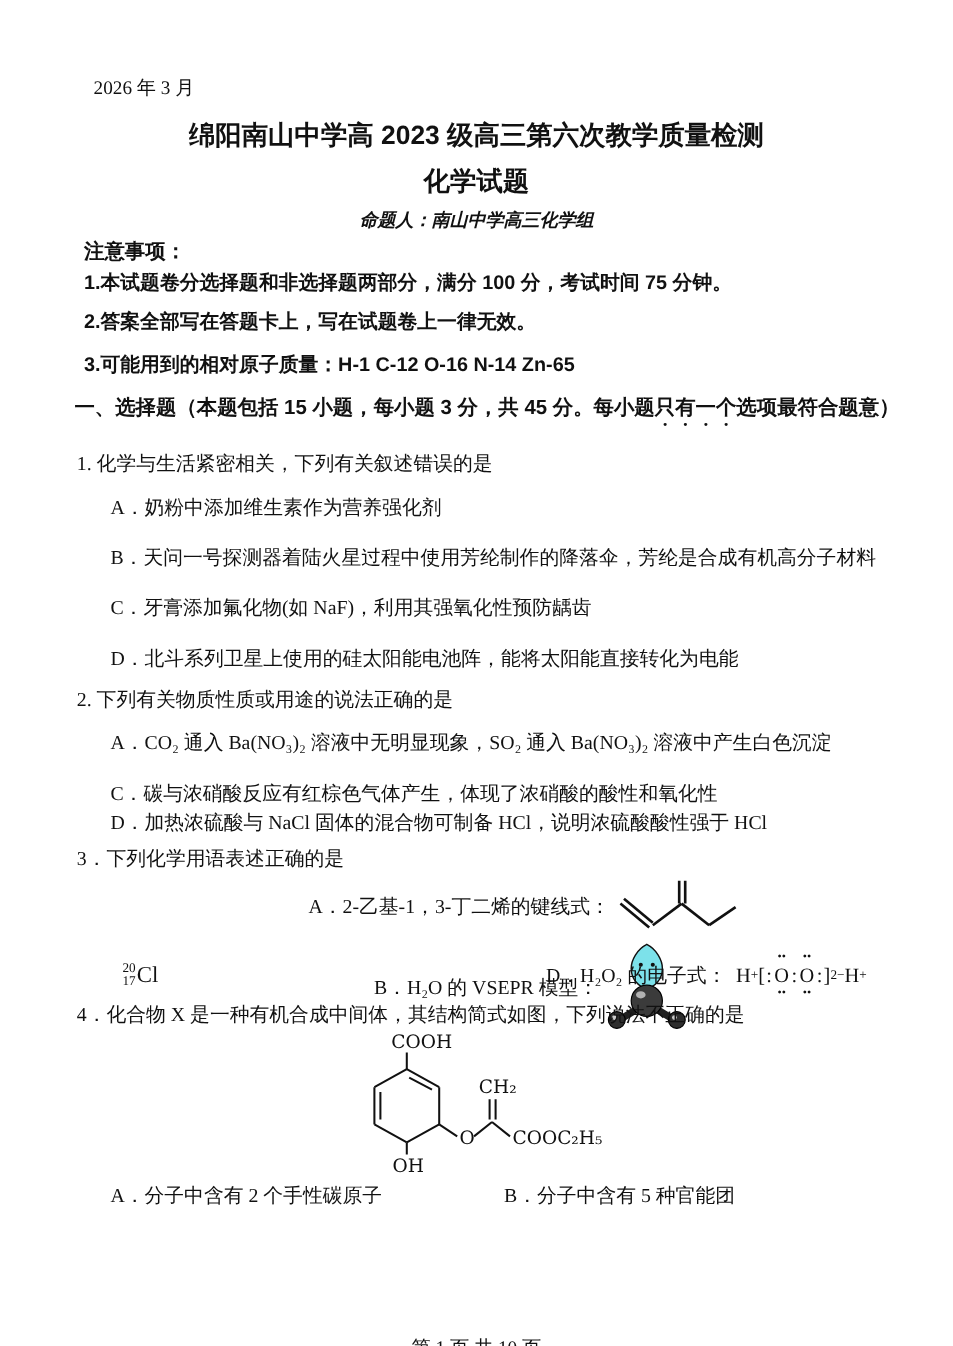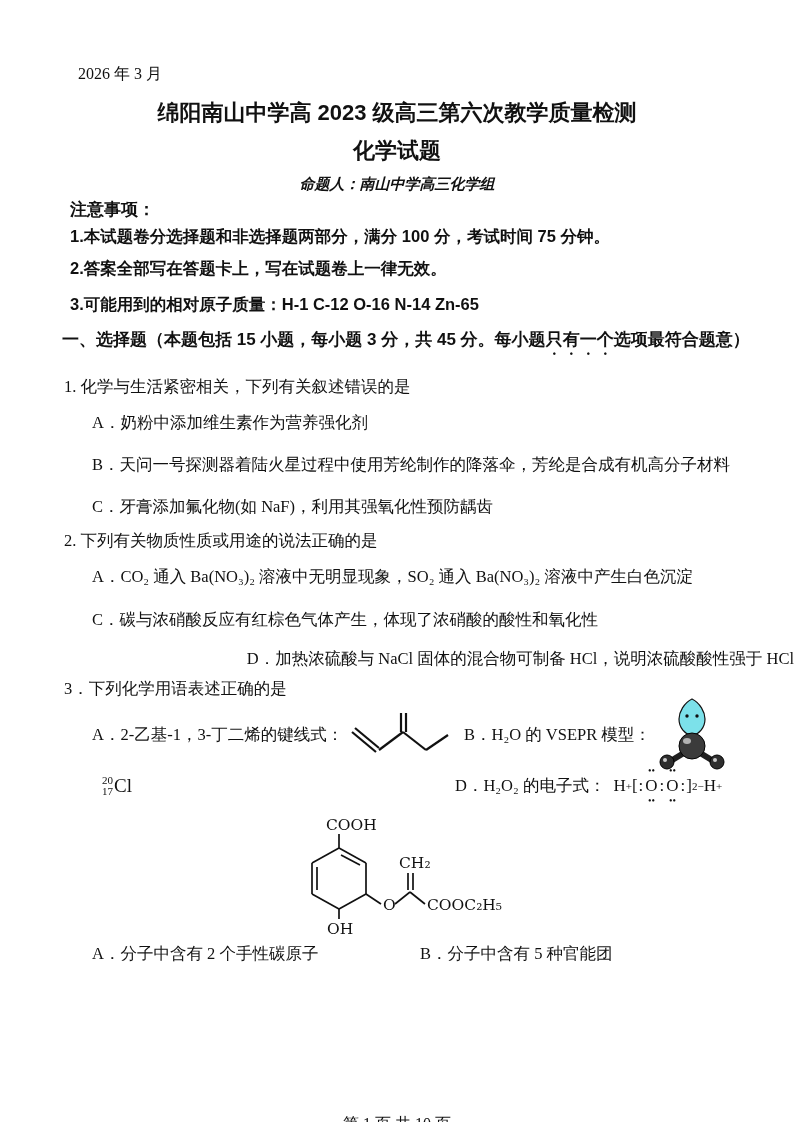--- a/index.html
+++ b/index.html
@@ -31,24 +31,24 @@
   }
 
   .stem{margin-left:64px;}
   .opt{margin-left:92px;}
   .q1stem{margin-top:16px;}
   .q1a{margin-top:12px;}
   .q1b,.q1c,.q1d{margin-top:18px;}
   .q2stem{margin-top:10px;}
   .q2a{margin-top:12px;}
   .q2b,.q2c{margin-top:19px;}
-  .q2d{margin-top:15px;text-align:right;}
+  .q2d{}
   .q3stem{margin-top:6px;}
 
-  .q3row{display:flex;align-items:center;height:68px;margin-left:92px;}
+  .q3row{display:flex;align-items:center;height:68px;margin-left:92px;flex-direction:column;}
   .q3a{display:flex;align-items:center;width:372px;}
   .q3b{display:flex;align-items:center;}
   .skeletal{margin-left:8px;}
   .vsepr{margin-left:6px;}
 
   .q3row2{display:flex;align-items:center;height:34px;margin-left:92px;}
   .q3c{display:flex;align-items:center;width:363px;}
   .q3d{display:flex;align-items:center;}
 
   .nuclide{display:inline-flex;align-items:center;margin-left:10px;justify-content:center;}
@@ -58,21 +58,21 @@
   .eform{display:inline-flex;align-items:center;margin-left:8px;font-size:17px;line-height:22px;}
   .eform sup{font-size:11px;line-height:10px;vertical-align:super;}
   .odots{position:relative;display:inline-block;padding:0 1px;}
   .oletter{font-size:17px;}
   .edots{position:absolute;left:50%;transform:translateX(-50%);font-size:10px;line-height:6px;letter-spacing:0;}
   .et{top:-7px;}
   .eb{bottom:-7px;}
   .ecolon{padding:0 1px;}
 
   .q4stem{margin-top:4px;}
-  .q4structure{margin-top:12px;text-align:center;}
+  .q4structure{margin-top:0;text-align:center;}
   .q4opts{display:flex;margin-left:92px;margin-top:-4px;}
   .q4a{width:328px;}
 
   .footer{position:absolute;left:0;right:0;top:1050px;text-align:center;font-size:16px;}
 
   svg text{font-family:"DejaVu Serif","Liberation Serif",serif;}
 </style>
 </head>
 <body>
 
@@ -88,20 +88,21 @@
   <div class="note note1 sans nowrap">1.本试题卷分选择题和非选择题两部分，满分 100 分，考试时间 75 分钟。</div>
   <div class="note note2 sans nowrap">2.答案全部写在答题卡上，写在试题卷上一律无效。</div>
   <div class="note note3 sans nowrap pre">3.可能用到的相对原子质量：H-1   C-12   O-16    N-14   Zn-65</div>
 
   <div class="section-head sans nowrap"><span>一、选择题（本题包括 15 小题，每小题 3 分，共 45 分。每小题</span><span class="em-under">只有一个</span><span>选项最符合题意）</span></div>
 
   <div class="stem q1stem nowrap">1. 化学与生活紧密相关，下列有关叙述错误的是</div>
   <div class="opt q1a nowrap">A．奶粉中添加维生素作为营养强化剂</div>
   <div class="opt q1b nowrap">B．天问一号探测器着陆火星过程中使用芳纶制作的降落伞，芳纶是合成有机高分子材料</div>
   <div class="opt q1c nowrap">C．牙膏添加氟化物(如 NaF)，利用其强氧化性预防龋齿</div>
+  <div class="opt q1d nowrap">D．北斗系列卫星上使用的硅太阳能电池阵，能将太阳能直接转化为电能</div>
 
   <div class="stem q2stem nowrap">2. 下列有关物质性质或用途的说法正确的是</div>
   <div class="opt q2a nowrap">A．CO₂ 通入 Ba(NO₃)₂ 溶液中无明显现象，SO₂ 通入 Ba(NO₃)₂ 溶液中产生白色沉淀</div>
   <div class="opt q2c nowrap">C．碳与浓硝酸反应有红棕色气体产生，体现了浓硝酸的酸性和氧化性</div>
   <div class="opt q2d nowrap">D．加热浓硫酸与 NaCl 固体的混合物可制备 HCl，说明浓硫酸酸性强于 HCl</div>
 
   <div class="stem q3stem nowrap">3．下列化学用语表述正确的是</div>
 
   <div class="q3row">
     <div class="q3a">
@@ -158,20 +159,21 @@
           <span class="odots"><span class="edots et">••</span><span class="edots eb">••</span><span class="oletter">O</span></span>
           <span class="ecolon">:</span>
           <span>]</span>
           <sup>2−</sup>
           <span>H</span>
           <sup>+</sup>
       </span>
     </div>
   </div>
 
+  <div class="stem q4stem nowrap">4．化合物 X 是一种有机合成中间体，其结构简式如图，下列说法不正确的是</div>
 
   <div class="q4structure">
     <svg width="230" height="124" viewBox="0 0 230 124">
       <g stroke="#111" stroke-width="1.7" fill="none">
         <line x1="57" y1="19" x2="57" y2="33"></line>
         <line x1="57" y1="33" x2="84" y2="48"></line>
         <line x1="84" y1="48" x2="84" y2="79"></line>
         <line x1="84" y1="79" x2="57" y2="94"></line>
         <line x1="57" y1="94" x2="30" y2="79"></line>
         <line x1="30" y1="79" x2="30" y2="48"></line>

